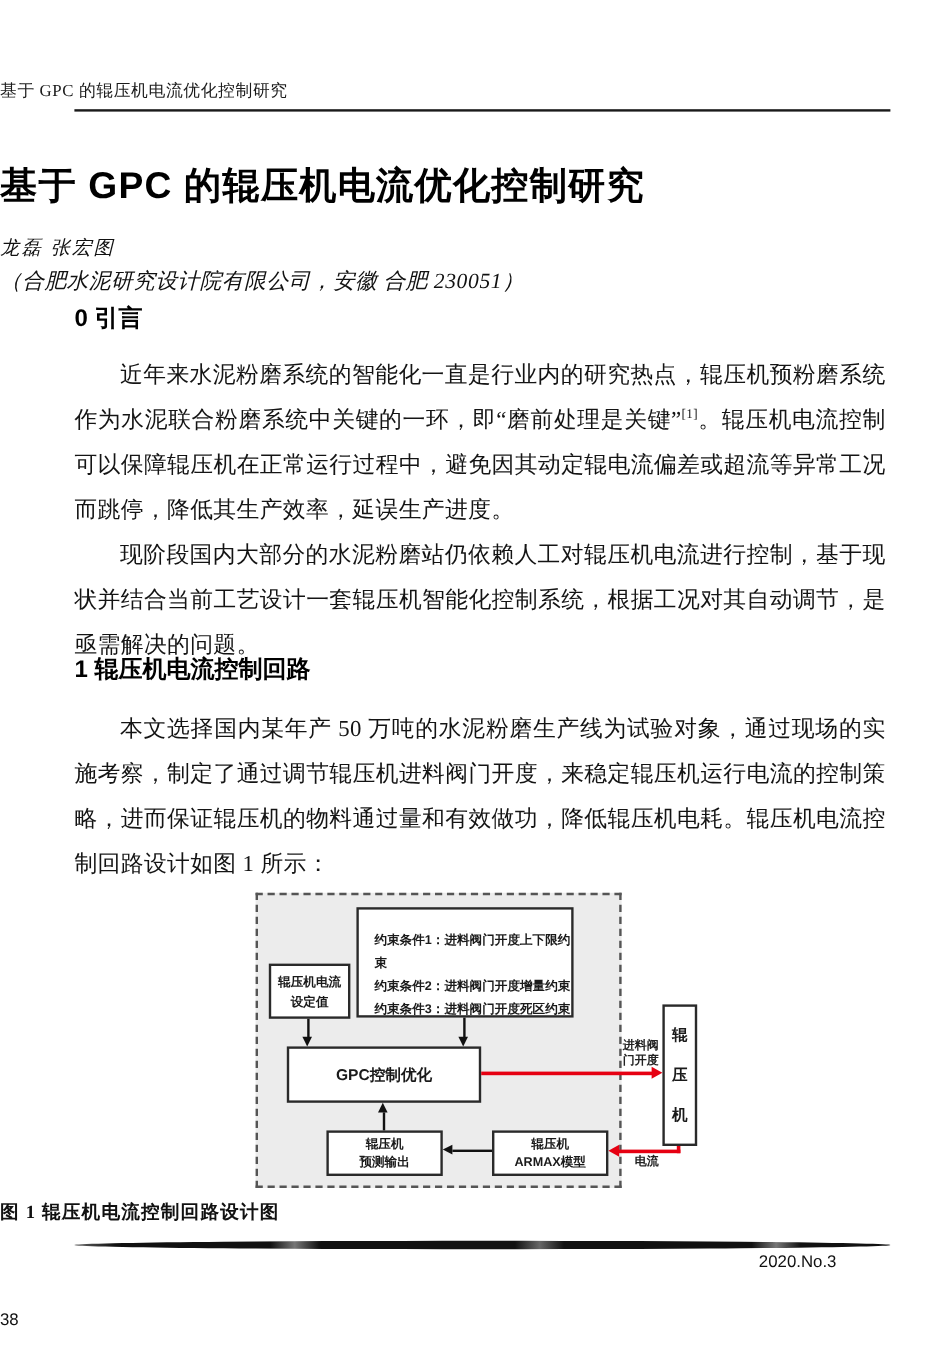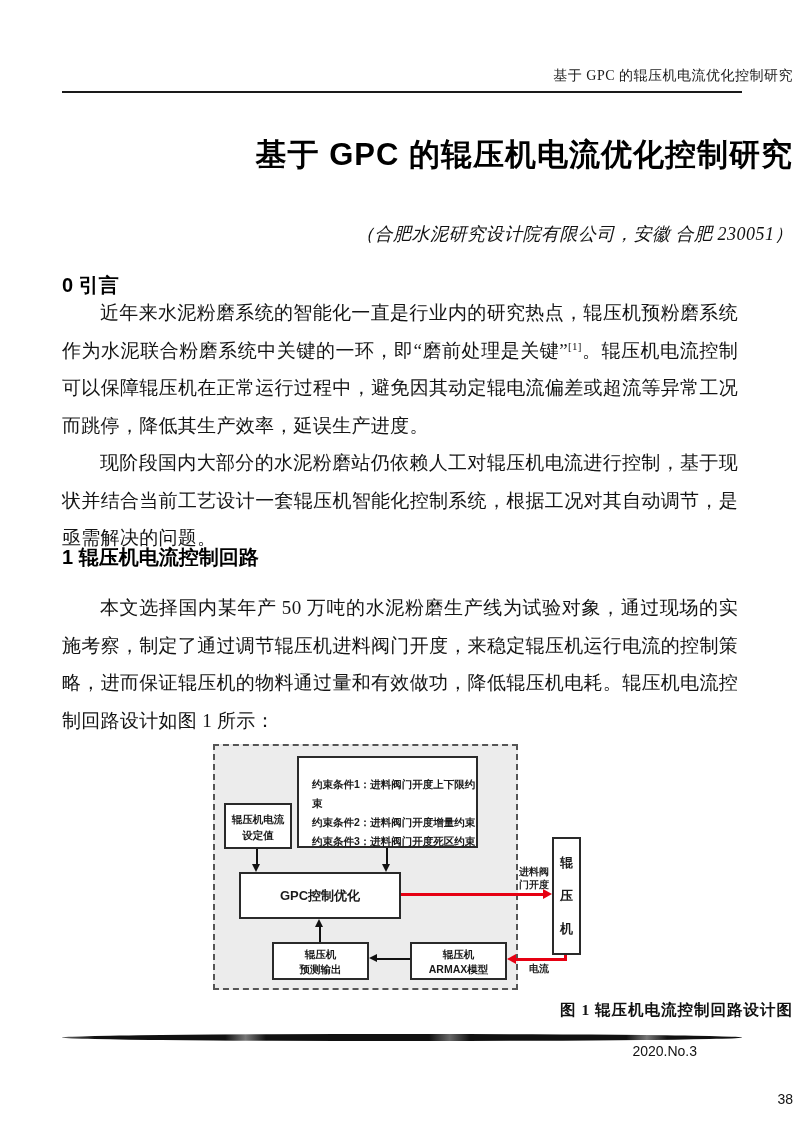--- a/index.html
+++ b/index.html
@@ -1,33 +1,33 @@
 <!DOCTYPE html>
 <html><head>
 <meta charset="utf-8">
 <style>
   html,body{margin:0;padding:0;background:#fff;}
   .page{
     position:relative;width:793px;height:1122px;background:#fff;overflow:hidden;
     font-family:"Liberation Serif",serif;color:#111;
   }
   .abs{position:absolute;}
-  .center{left:0;width:793px;text-align:right;}
+  .center{left:0;width:793px;text-align:left;}
 
   .running-head{top:67px;font-size:14px;letter-spacing:.5px;color:#1a1a1a;}
   .head-rule{top:91px;left:62px;width:680px;height:2px;background:#1a1a1a;}
 
   .title{top:134px;margin:0;font-family:"Liberation Sans",sans-serif;
     font-weight:bold;font-size:31px;letter-spacing:1px;color:#000;}
   .authors{top:197px;font-style:italic;font-size:16px;letter-spacing:2px;}
   .affiliation{top:222px;font-style:italic;font-size:18px;letter-spacing:.5px;}
 
   .sec-h{margin:0;font-family:"Liberation Sans",sans-serif;font-weight:bold;
     font-size:20px;left:62px;color:#000;}
-  .h0{top:272px;}
+  .h0{top:252px;}
   .h1x{top:544px;}
 
   .body{margin:0;left:62px;width:676px;font-size:19px;line-height:37.5px;
     letter-spacing:.3px;text-align:justify;text-indent:38px;color:#141414;}
   .p1{top:294px;}
   .p2{top:444px;}
   .p3{top:589px;}
   .body sup{font-size:11px;line-height:0;}
 
   
@@ -81,20 +81,21 @@
 </style>
 </head>
 <body>
 
 <div class="page">
 
   <div class="abs center running-head">基于 GPC 的辊压机电流优化控制研究</div>
   <div class="abs head-rule"></div>
 
   <h1 class="abs center title">基于 GPC 的辊压机电流优化控制研究</h1>
+  <div class="abs center authors">龙磊 张宏图</div>
   <div class="abs center affiliation">（合肥水泥研究设计院有限公司，安徽 合肥 230051）</div>
 
   <h2 class="abs sec-h h0">0 引言</h2>
   <p class="abs body p1"><span>近年来水泥粉磨系统的智能化一直是行业内的研究热点，辊压机预粉磨系统作为水泥联合粉磨系统中关键的一环，即“磨前处理是关键”</span><sup>[1]</sup><span>。辊压机电流控制可以保障辊压机在正常运行过程中，避免因其动定辊电流偏差或超流等异常工况而跳停，降低其生产效率，延误生产进度。</span></p>
   <p class="abs body p2">现阶段国内大部分的水泥粉磨站仍依赖人工对辊压机电流进行控制，基于现状并结合当前工艺设计一套辊压机智能化控制系统，根据工况对其自动调节，是亟需解决的问题。</p>
 
   <h2 class="abs sec-h h1x">1 辊压机电流控制回路</h2>
   <p class="abs body p3">本文选择国内某年产 50 万吨的水泥粉磨生产线为试验对象，通过现场的实施考察，制定了通过调节辊压机进料阀门开度，来稳定辊压机运行电流的控制策略，进而保证辊压机的物料通过量和有效做功，降低辊压机电耗。辊压机电流控制回路设计如图 1 所示：</p>
 
   <div class="abs fig-bg"></div>

